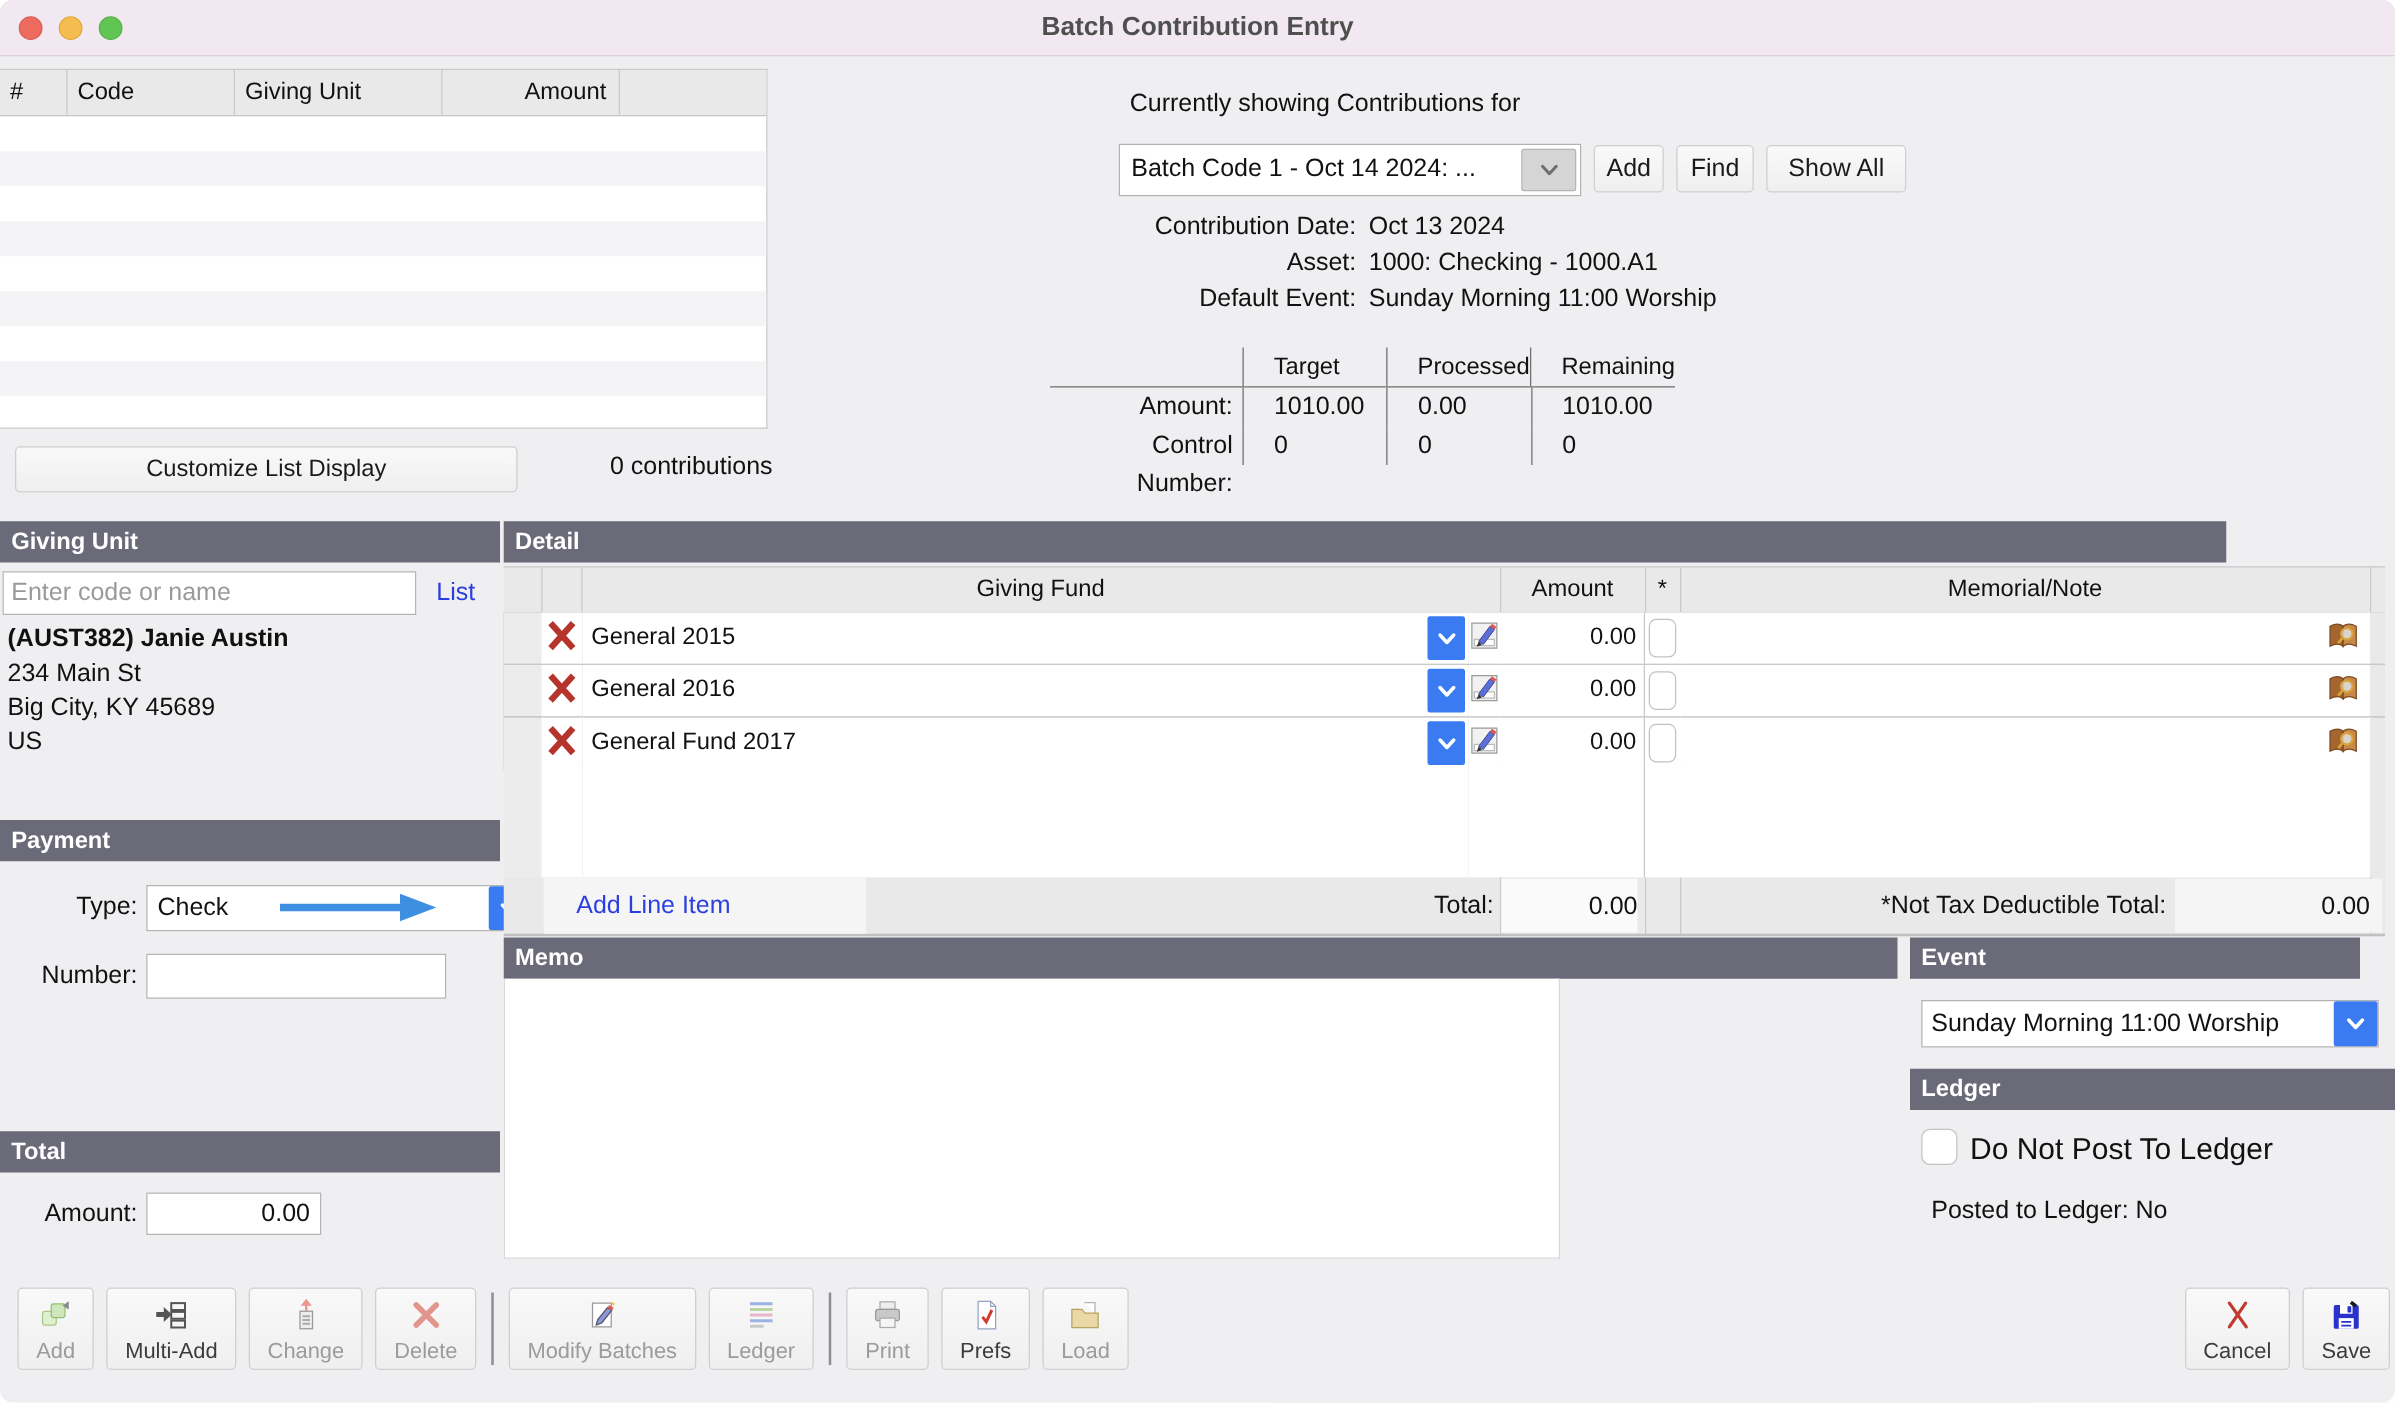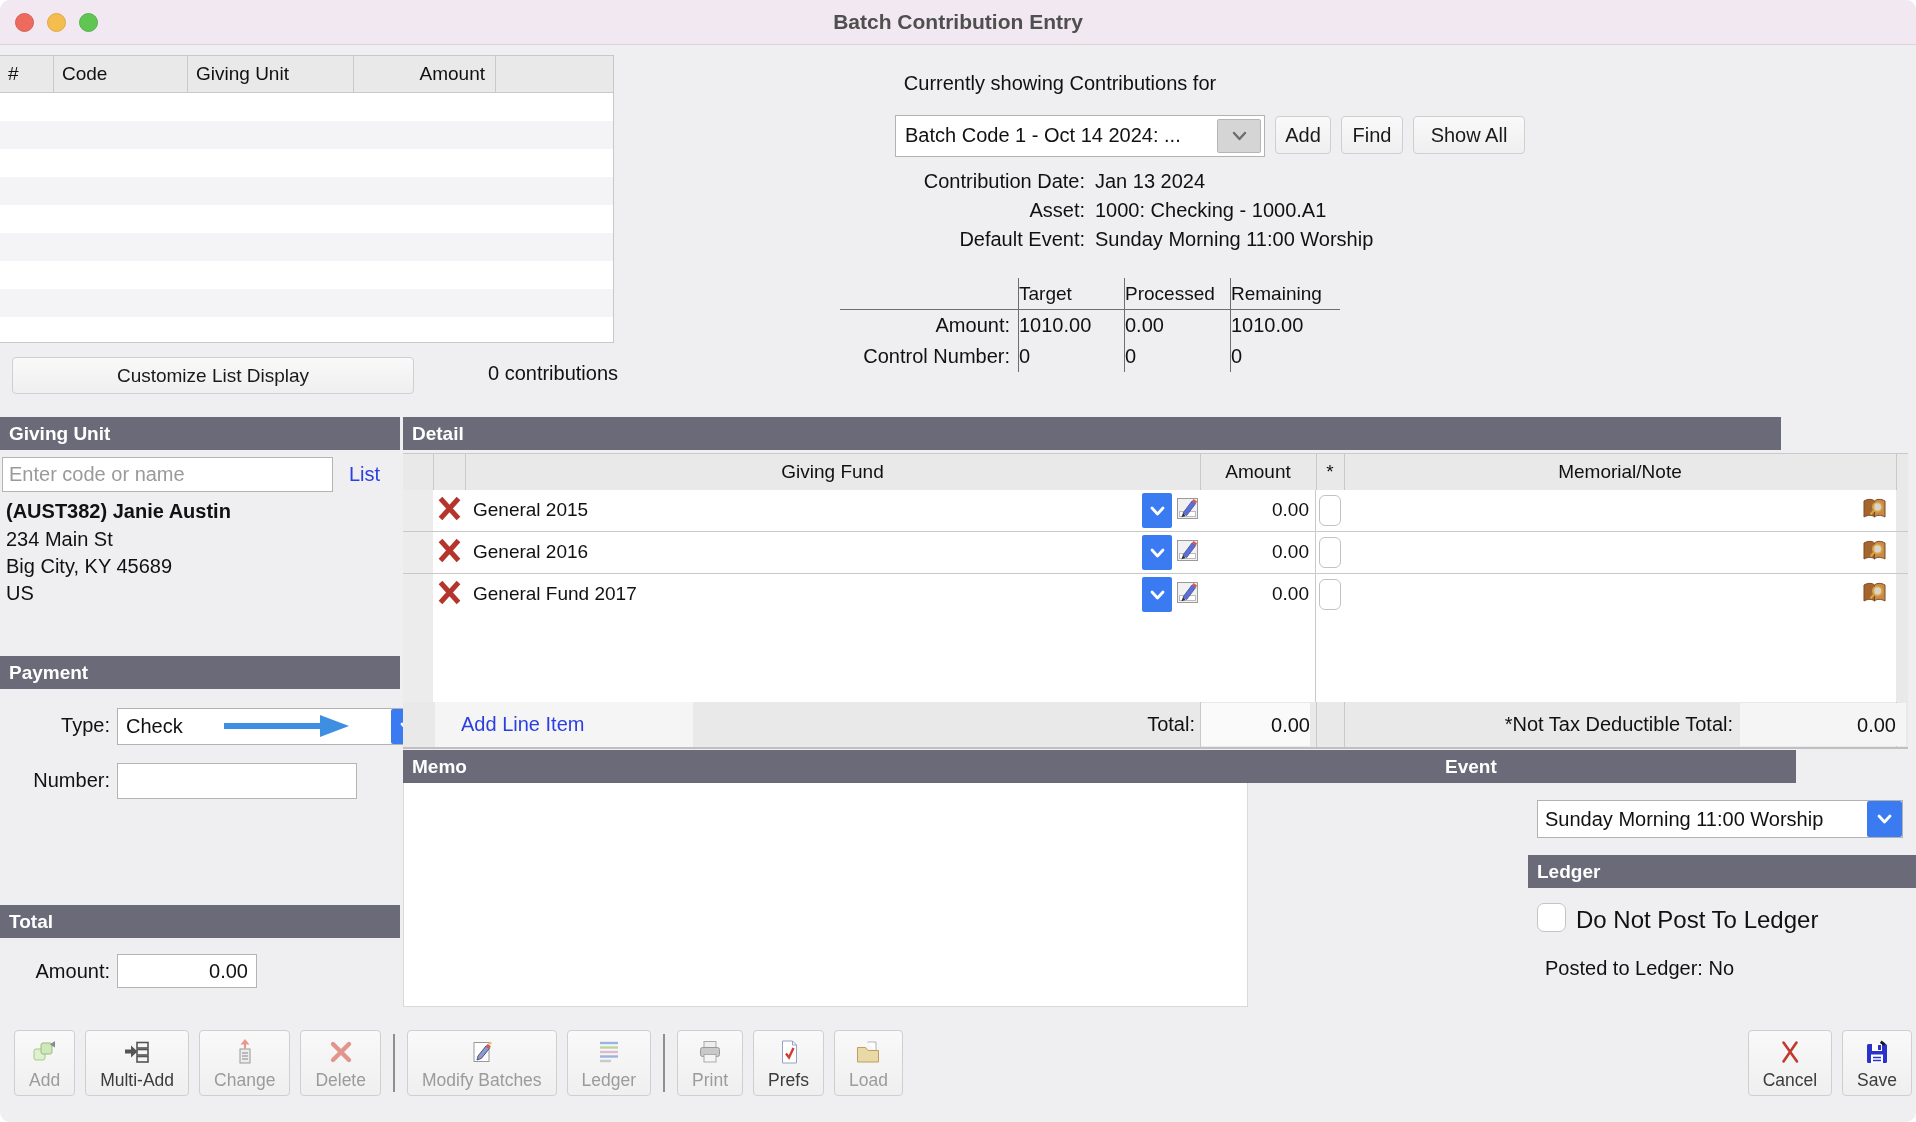--- a/index.html
+++ b/index.html
@@ -34,21 +34,21 @@
     border-radius:2px;display:flex;align-items:center;justify-content:center;}
   .batch-btn{position:absolute;top:116px;height:38px;font-size:20px;}
   .b-add{left:1275px;width:56px;}.b-find{left:1341px;width:62px;}.b-showall{left:1413px;width:112px;}
   .info-row{position:absolute;height:26px;font-size:20px;}
   .info-label{position:absolute;left:740px;width:345px;text-align:right;}
   .info-value{position:absolute;left:1095px;white-space:nowrap;}
   
   .summary{position:absolute;left:840px;top:278px;width:500px;font-size:19px;}
   .sum-row{display:flex;height:31px;}
   .sum-label{width:170px;text-align:right;padding-right:8px;line-height:31px;font-size:20px;}
-  .sum-cell{width:105px;border-left:1px solid #6e6e6e;padding-left:0;line-height:31px;font-size:20px;}
+  .sum-cell{width:105px;border-left:1px solid #6e6e6e;padding-left:24px;line-height:31px;font-size:20px;}
   .sum-head .sum-cell{font-size:19px;}
   .sum-body{border-top:1px solid #6e6e6e;}
   
   .band{position:absolute;height:33px;background:#6a6a79;color:#fff;font-size:19px;font-weight:bold;
     line-height:33px;padding-left:9px;box-sizing:border-box;}
   
   .gu-input{position:absolute;left:2px;top:457px;width:331px;height:35px;border:1px solid #b4b4b4;background:#fff;
     font-size:20px;padding:0 6px;box-sizing:border-box;font-family:"Liberation Sans",sans-serif;}
   .gu-input::placeholder{color:#9a9a9a;}
   .link{color:#2b3fe0;font-size:20px;cursor:pointer;}
@@ -159,21 +159,21 @@
           <path d="M2 2l5.5 6L13 2" fill="none" stroke="#6d6d6d" stroke-width="2.4" stroke-linecap="round" stroke-linejoin="round"></path>
         </svg>
     </span>
   </div>
   <button class="btn batch-btn b-add">Add</button>
   <button class="btn batch-btn b-find">Find</button>
   <button class="btn batch-btn b-showall">Show All</button>
 
   <div class="info-row" style="top:170px;">
     <span class="info-label">Contribution Date:</span>
-    <span class="info-value">Jan 13 2024</span>
+    <span class="info-value">Oct 13 2024</span>
   </div>
   <div class="info-row" style="top:199px;">
     <span class="info-label">Asset:</span>
     <span class="info-value">1000: Checking - 1000.A1</span>
   </div>
   <div class="info-row" style="top:228px;">
     <span class="info-label">Default Event:</span>
     <span class="info-value">Sunday Morning 11:00 Worship</span>
   </div>
 
@@ -380,21 +380,21 @@
       <div class="vl" style="left:1493px;"></div>
     <span class="ft-total-label">Total:</span>
     <span class="ft-total-val">0.00</span>
     <span class="ft-ntd-label">*Not Tax Deductible Total:</span>
     <span class="ft-ntd-val">0.00</span>
   </div>
 
   <div class="band" style="left:403px;top:750px;width:1115px;">Memo</div>
   <div class="memo-area"></div>
 
-  <div class="band" style="left:1436px;top:750px;width:360px;">Event</div>
+  <div class="band" style="left:1528px;top:750px;width:360px;">Event</div>
   <div class="event-select">
     <span class="val">Sunday Morning 11:00 Worship</span>
     <span class="blue-chev">
       <svg width="15" height="10" viewBox="0 0 15 10">
           <path d="M2 2l5.5 6L13 2" fill="none" stroke="#fff" stroke-width="2.8" stroke-linecap="round" stroke-linejoin="round"></path>
         </svg>
     </span>
   </div>
   <div class="band" style="left:1528px;top:855px;width:388px;">Ledger</div>
   <div class="ledger-check"></div>

